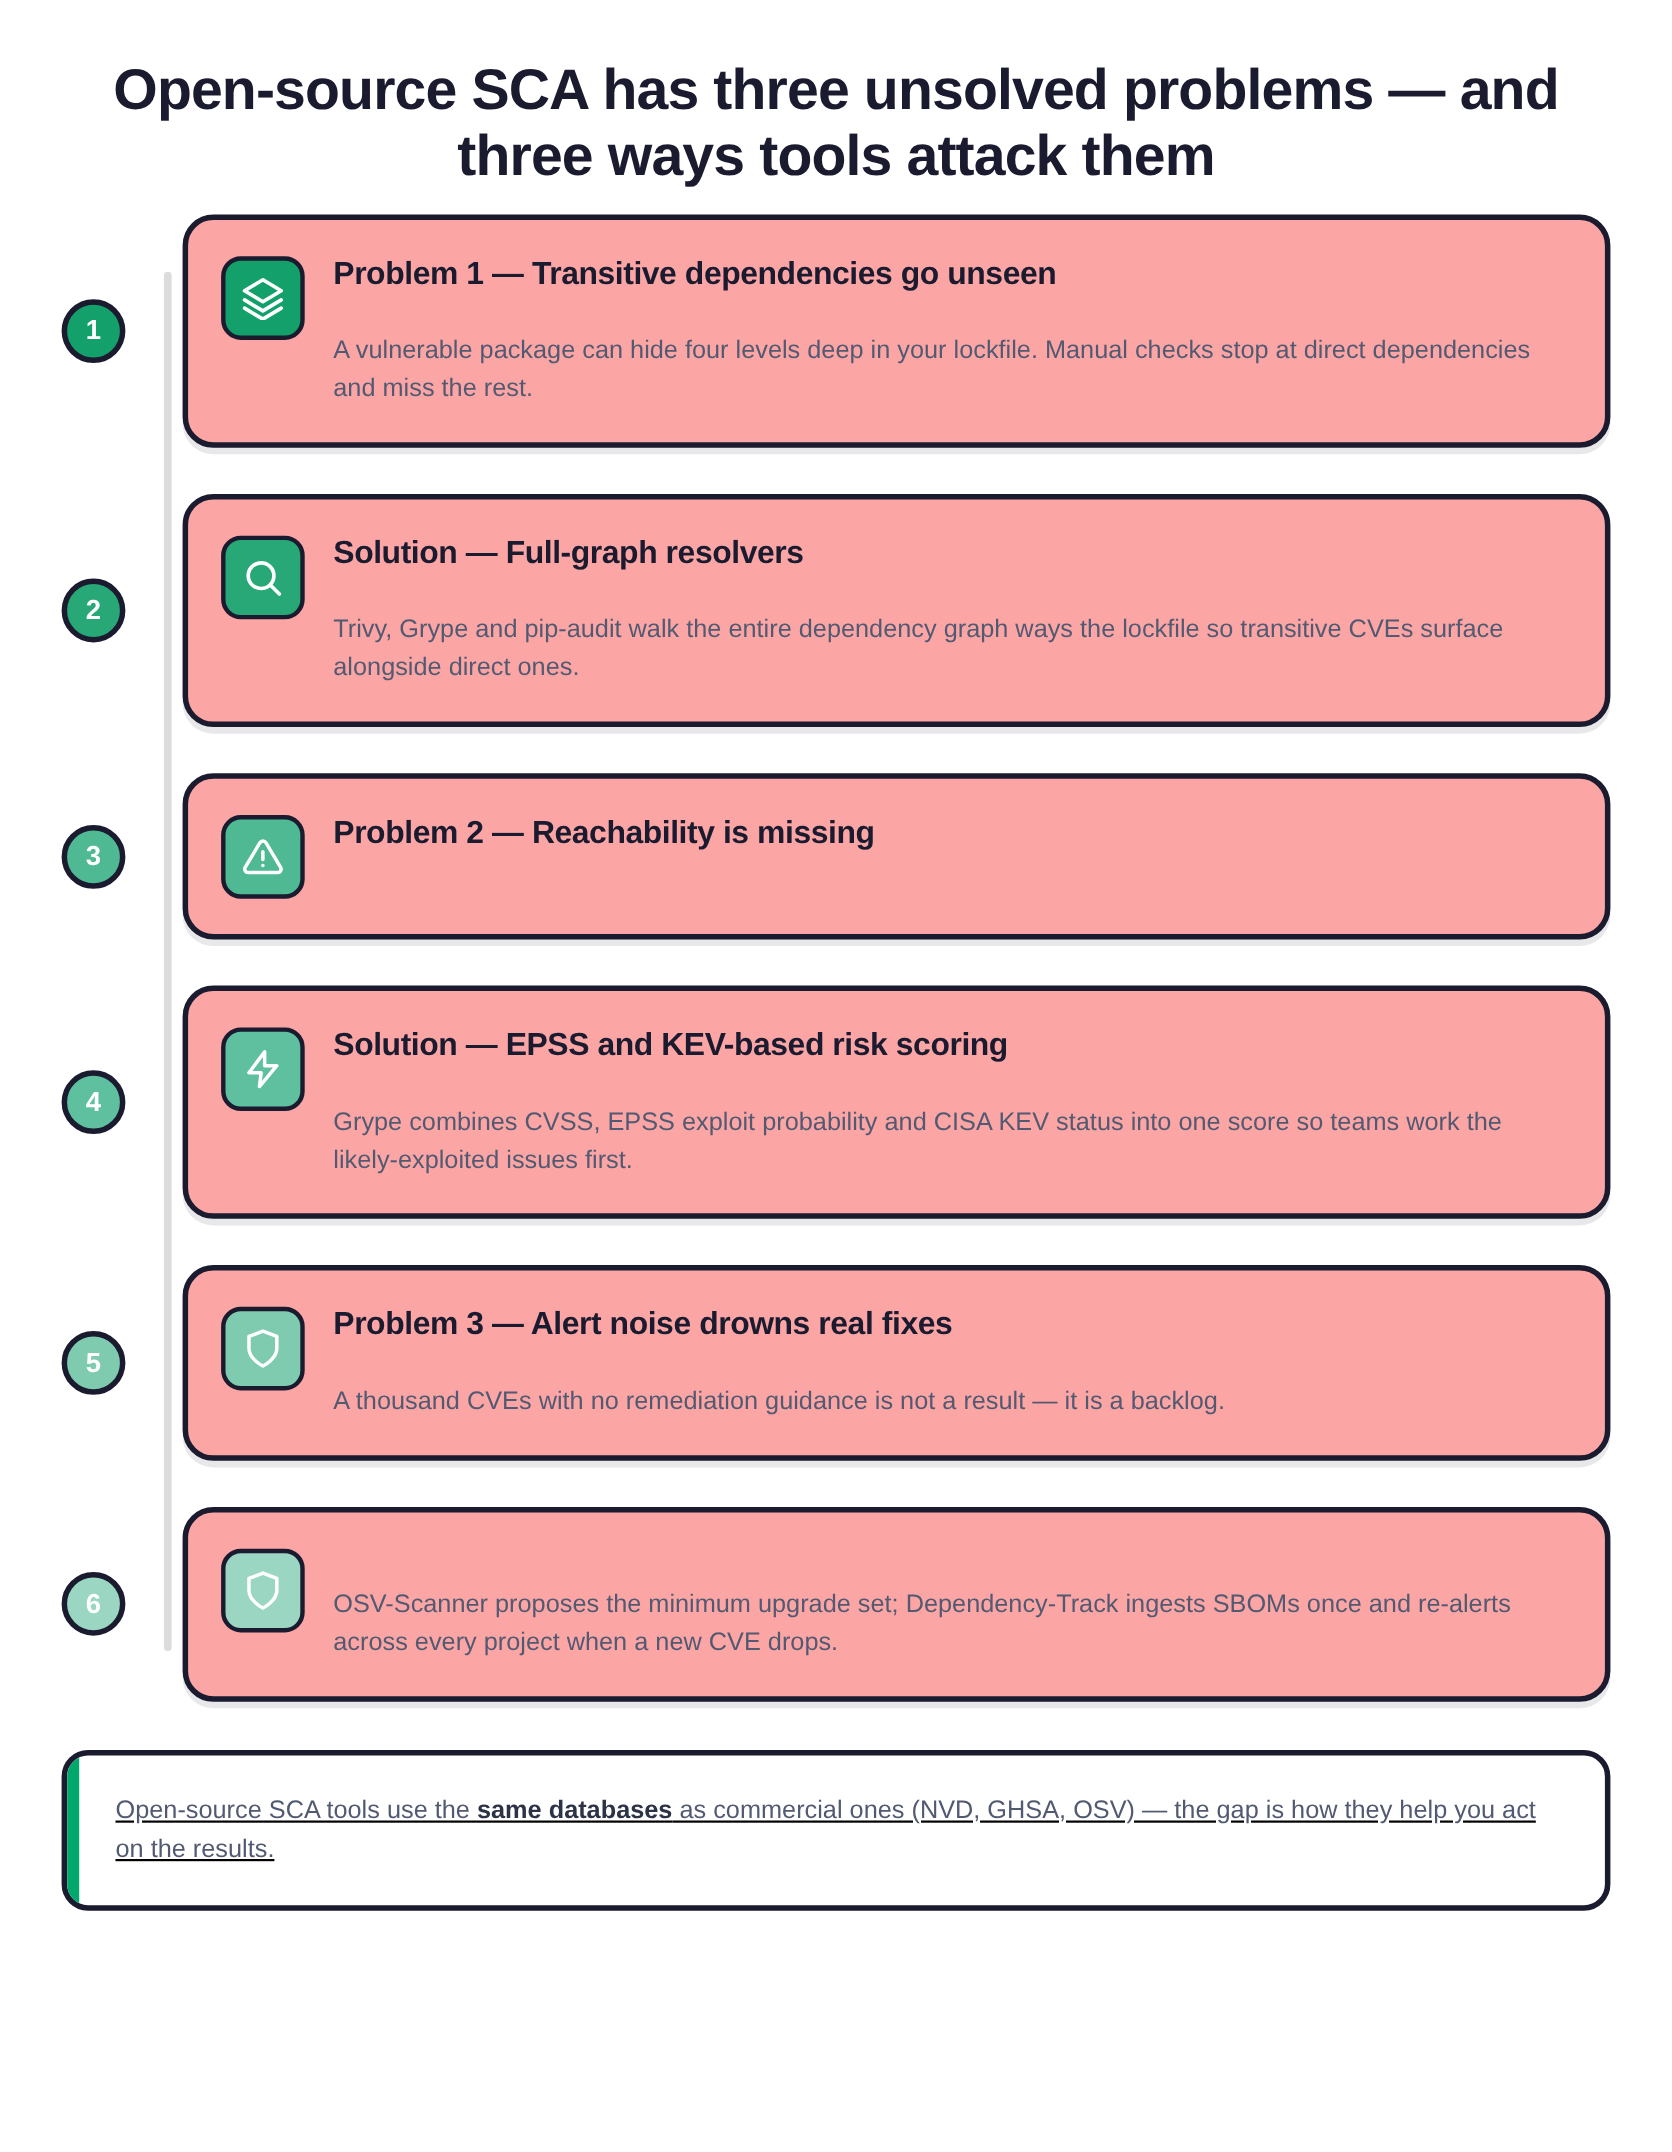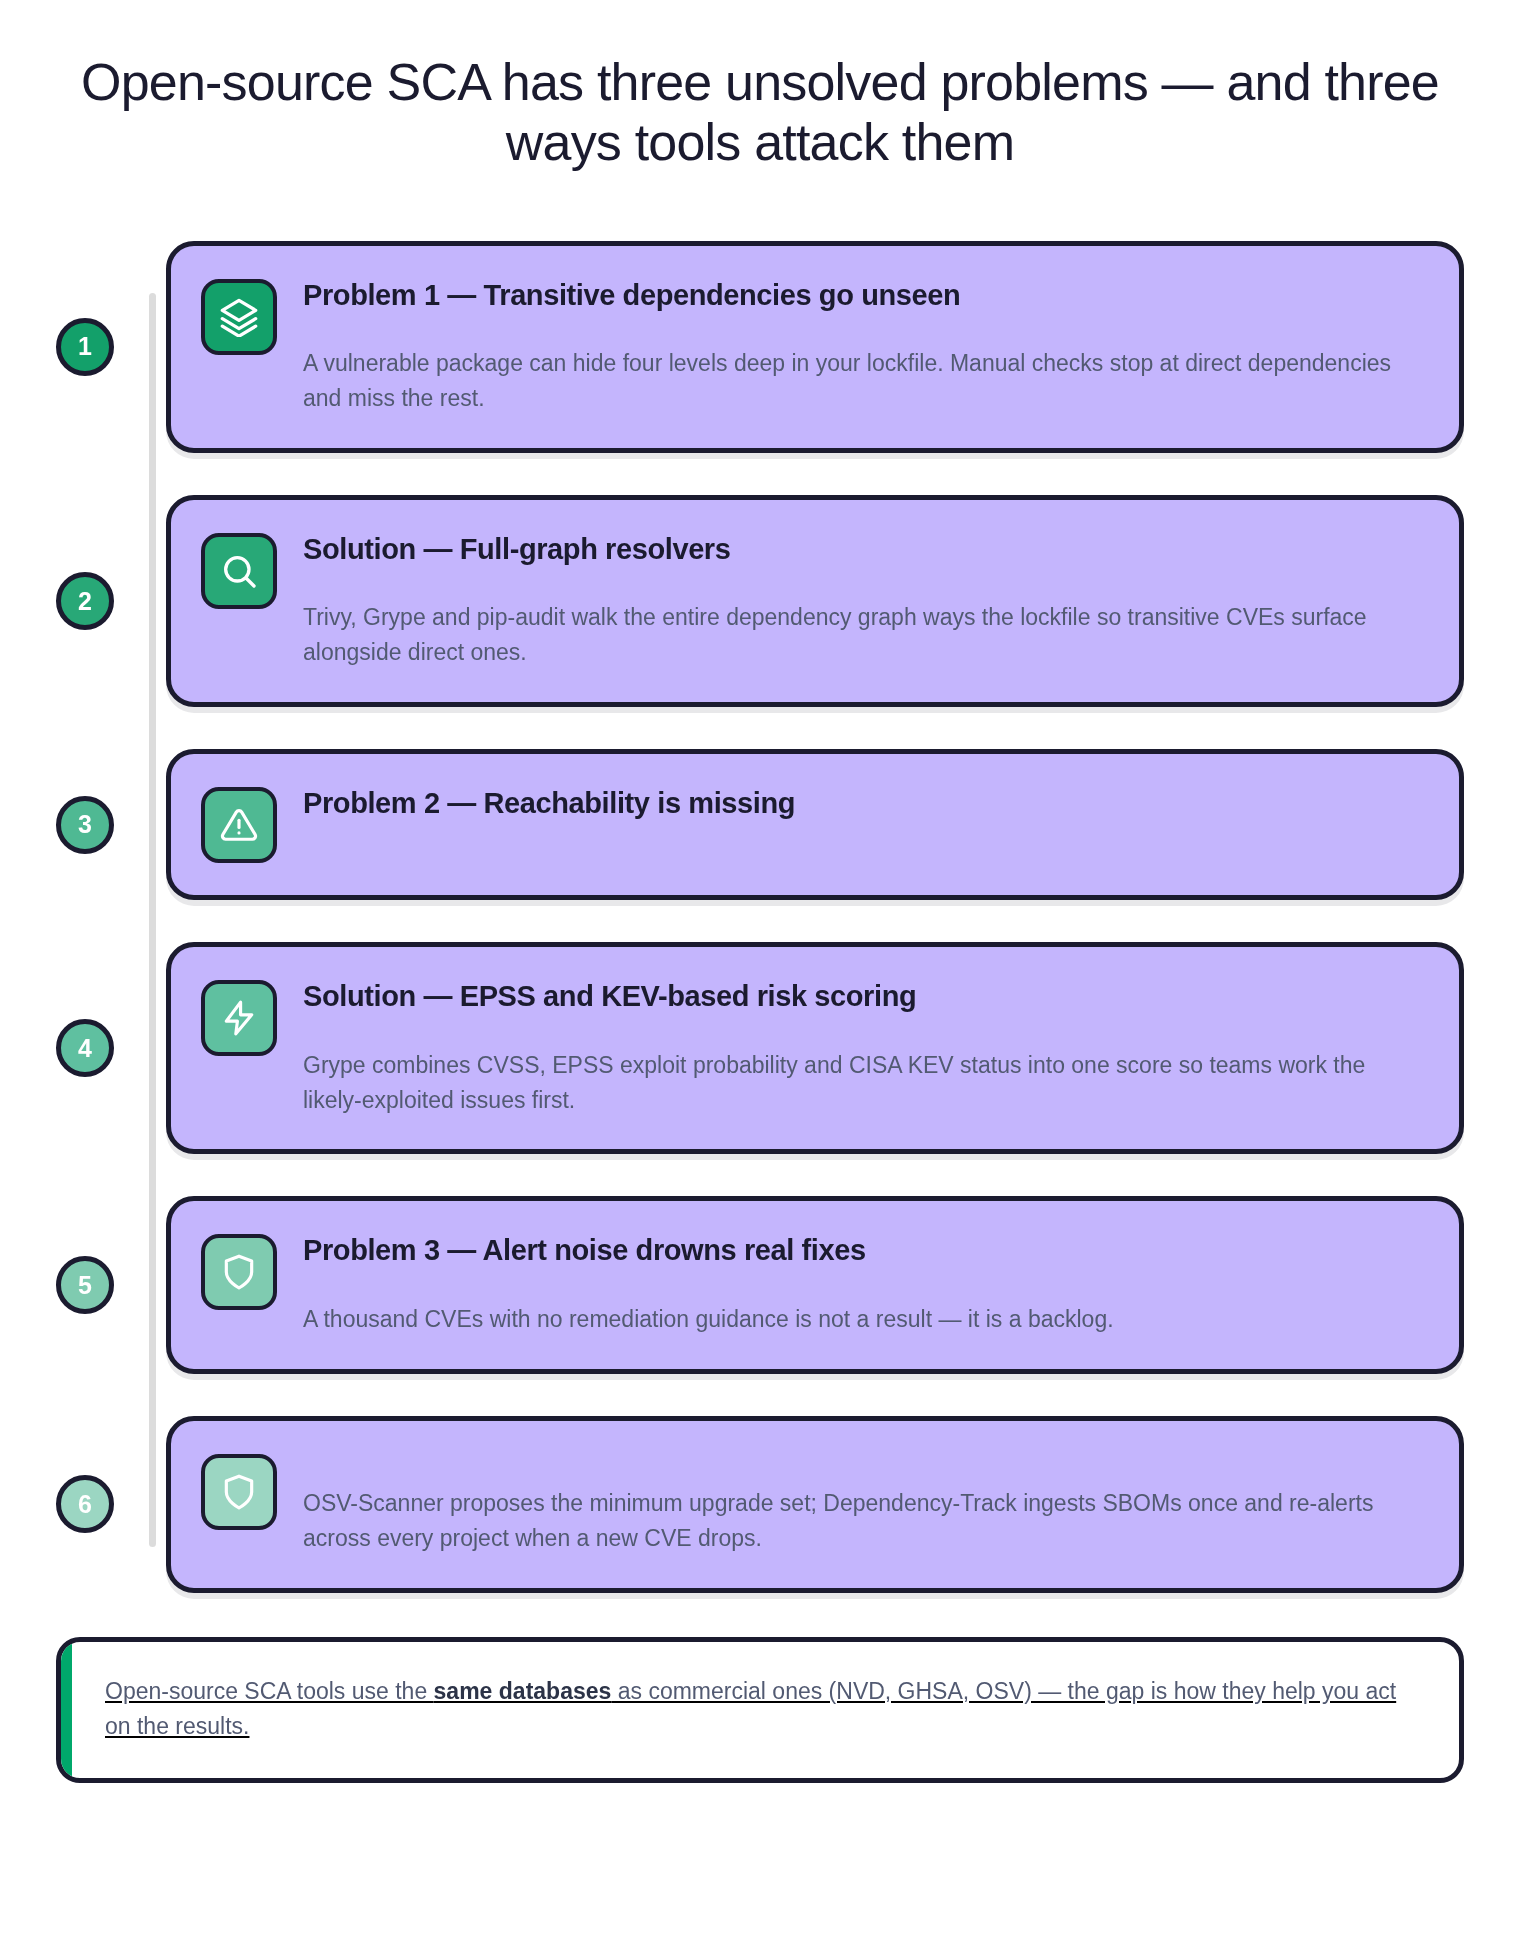--- a/index.html
+++ b/index.html
@@ -18,26 +18,26 @@
     width: 1520px;
     height: 1956px;
     padding: 52px 56px 28px 56px;
     position: relative;
   }
 
   
   .title {
     font-size: 52px;
     line-height: 1.16;
-    font-weight: 400;
+    font-weight: 700;
     letter-spacing: -0.8px;
     color: #1b1b2f;
     text-align: center;
     padding: 0 24px;
-    margin-bottom: 68px;
+    margin-bottom: 22px;
   }
 
   
   .timeline {
     position: relative;
     padding-left: 110px;
   }
   .rail {
     position: absolute;
     left: 93px;
@@ -71,21 +71,21 @@
     font-weight: 800;
     display: flex;
     align-items: center;
     justify-content: center;
     z-index: 3;
     background: #13a06a;
   }
 
   .card {
     flex: 1;
-    background: #c4b5fd;
+    background: #fca5a5;
     border: 5px solid #1b1b2f;
     border-radius: 28px;
     padding: 30px 34px 32px 30px;
     display: flex;
     align-items: flex-start;
     gap: 26px;
     box-shadow: 0 6px 0 0 #1b1b2f1a;
   }
 
   .tile {

